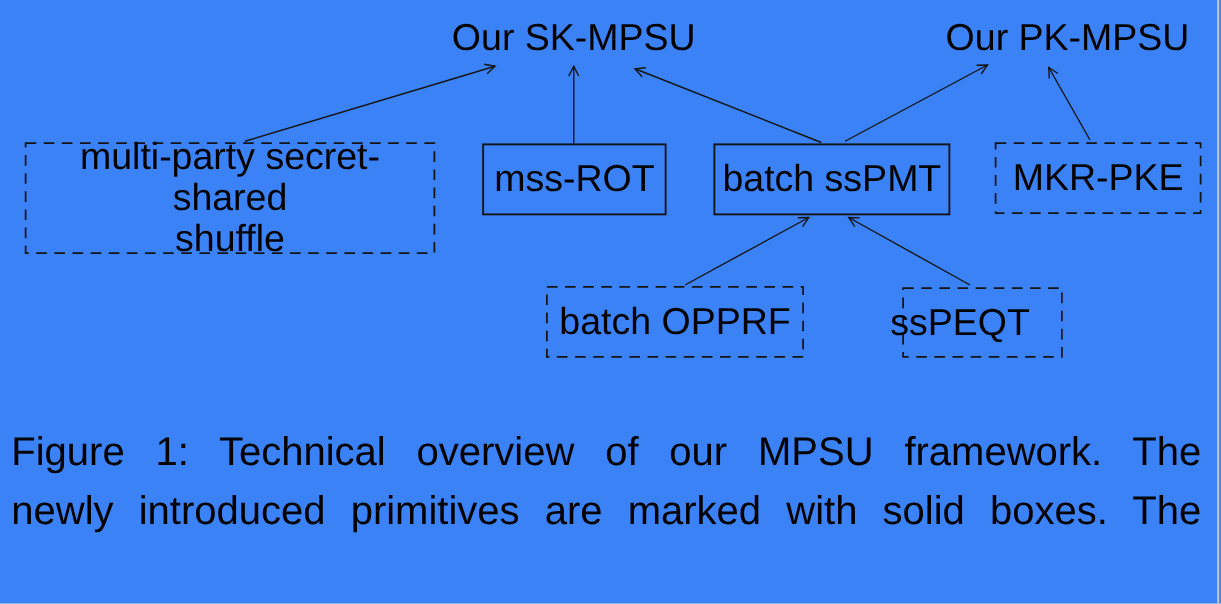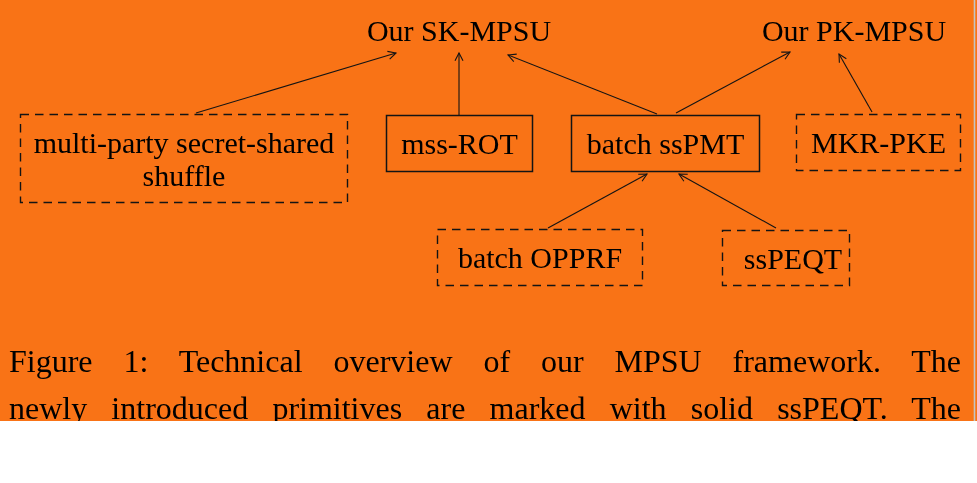--- a/index.html
+++ b/index.html
@@ -1,18 +1,18 @@
 <!DOCTYPE html>
 <html><head>
 <meta charset="utf-8">
 <style>
   html,body{margin:0;padding:0;background:#ffffff;}
   .stage{
-    position:relative;width:977px;height:421px;background:#f97316;
-    font-family:Liberation Serif, serif;color:#000;overflow:hidden;
+    position:relative;width:977px;height:483px;background:#3b82f6;
+    font-family:Liberation Sans, sans-serif;color:#000;overflow:hidden;
   }
   .layer{position:absolute;left:0;top:0;}
   .outlabel{
     position:absolute;width:200px;height:34px;line-height:34px;
     text-align:center;font-size:30px;white-space:nowrap;
   }
   .pbox{
     position:absolute;display:flex;align-items:center;justify-content:center;
     text-align:center;font-size:30px;line-height:33px;white-space:pre-line;
   }
@@ -55,20 +55,20 @@
 
   <div class="outlabel" style="left:359px;top:14px;">Our SK-MPSU</div>
   <div class="outlabel" style="left:730px;top:14px;margin-left:24px;">Our PK-MPSU</div>
 
   <div class="pbox" style="left:386px;top:115px;width:147px;height:57px;">mss-ROT</div>
   <div class="pbox" style="left:20px;top:114px;width:328px;height:89px;">multi-party secret-shared
 shuffle</div>
   <div class="pbox" style="left:571px;top:115px;width:189px;height:57px;">batch ssPMT</div>
   <div class="pbox" style="left:796px;top:114px;width:165px;height:57px;">MKR-PKE</div>
   <div class="pbox" style="left:437px;top:229px;width:206px;height:57px;">batch OPPRF</div>
-  <div class="pbox" style="left:729px;top:230px;width:128px;height:56px;">ssPEQT</div>
+  <div class="pbox" style="left:704px;top:230px;width:128px;height:56px;">ssPEQT</div>
 
   <div class="caption">
     <div class="cap-line justify-full">Figure 1: Technical overview of our MPSU framework. The</div>
-    <div class="cap-line justify-full">newly introduced primitives are marked with solid ssPEQT. The</div>
+    <div class="cap-line justify-full">newly introduced primitives are marked with solid boxes. The</div>
   </div>
 
 </div>
 
 </body></html>

